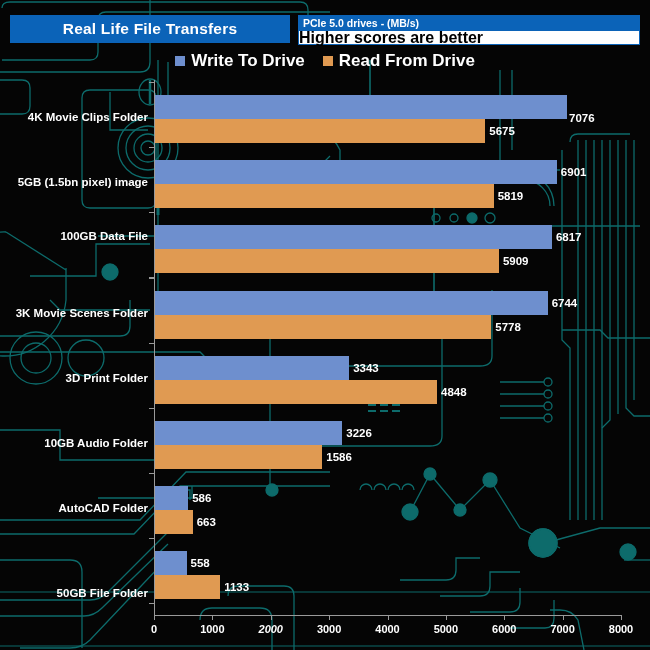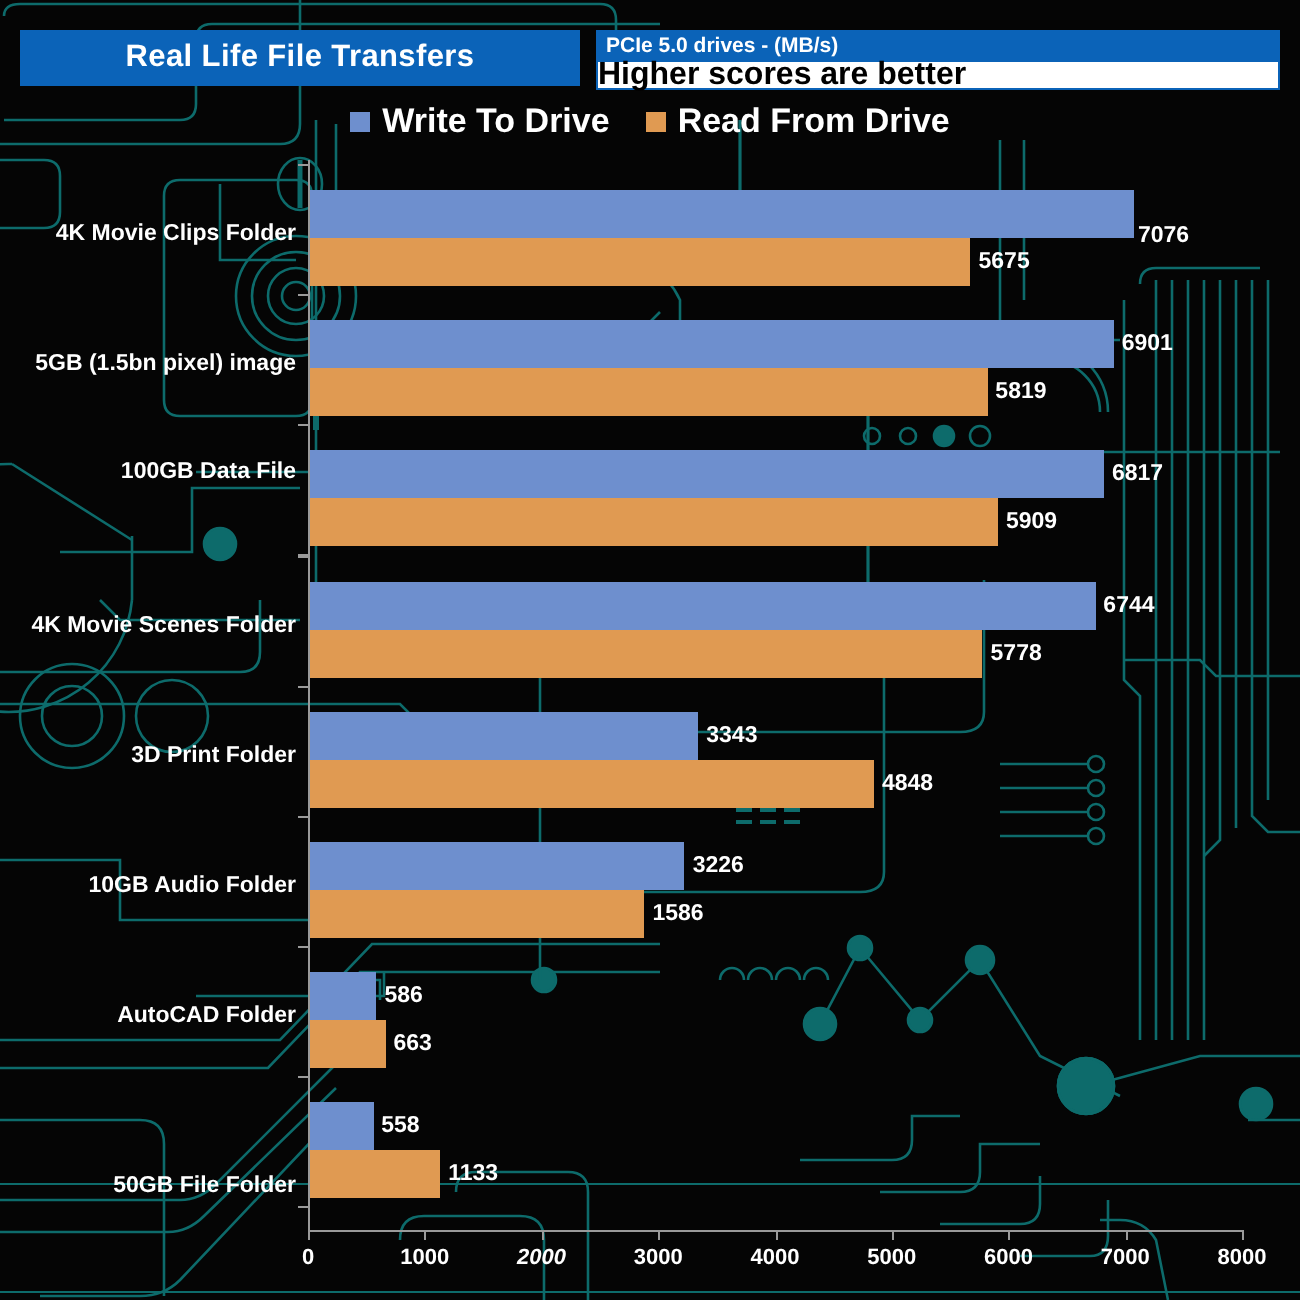--- a/index.html
+++ b/index.html
@@ -236,21 +236,21 @@
       <div class="blabel" style="left: 497.684px; top: 184.2px;">5819</div>
       <div class="tick" style="top: 147.2px;"></div>
       <div class="tick" style="top: 212.2px;"></div>
       <div class="cat" style="top: 230px;">100GB Data File</div>
       <div class="bar w" style="left: 154px; top: 225.4px; width: 397.942px; background: rgb(110, 143, 206);"></div>
       <div class="blabel" style="left: 555.942px; top: 225.4px;">6817</div>
       <div class="bar r" style="left: 154px; top: 249.4px; width: 344.938px; background: rgb(224, 154, 82);"></div>
       <div class="blabel" style="left: 502.938px; top: 249.4px;">5909</div>
       <div class="tick" style="top: 212.4px;"></div>
       <div class="tick" style="top: 277.4px;"></div>
-      <div class="cat" style="top: 306.6px;">4K Movie Scenes Folder</div>
+      <div class="cat" style="top: 306.6px;">3K Movie Scenes Folder</div>
       <div class="bar w" style="left: 154px; top: 290.6px; width: 393.681px; background: rgb(110, 143, 206);"></div>
       <div class="blabel" style="left: 551.681px; top: 290.6px;">6744</div>
       <div class="bar r" style="left: 154px; top: 314.6px; width: 337.291px; background: rgb(224, 154, 82);"></div>
       <div class="blabel" style="left: 495.291px; top: 314.6px;">5778</div>
       <div class="tick" style="top: 277.6px;"></div>
       <div class="tick" style="top: 342.6px;"></div>
       <div class="cat" style="top: 371.8px;">3D Print Folder</div>
       <div class="bar w" style="left: 154px; top: 355.8px; width: 195.148px; background: rgb(110, 143, 206);"></div>
       <div class="blabel" style="left: 353.148px; top: 355.8px;">3343</div>
       <div class="bar r" style="left: 154px; top: 379.8px; width: 283.002px; background: rgb(224, 154, 82);"></div>

